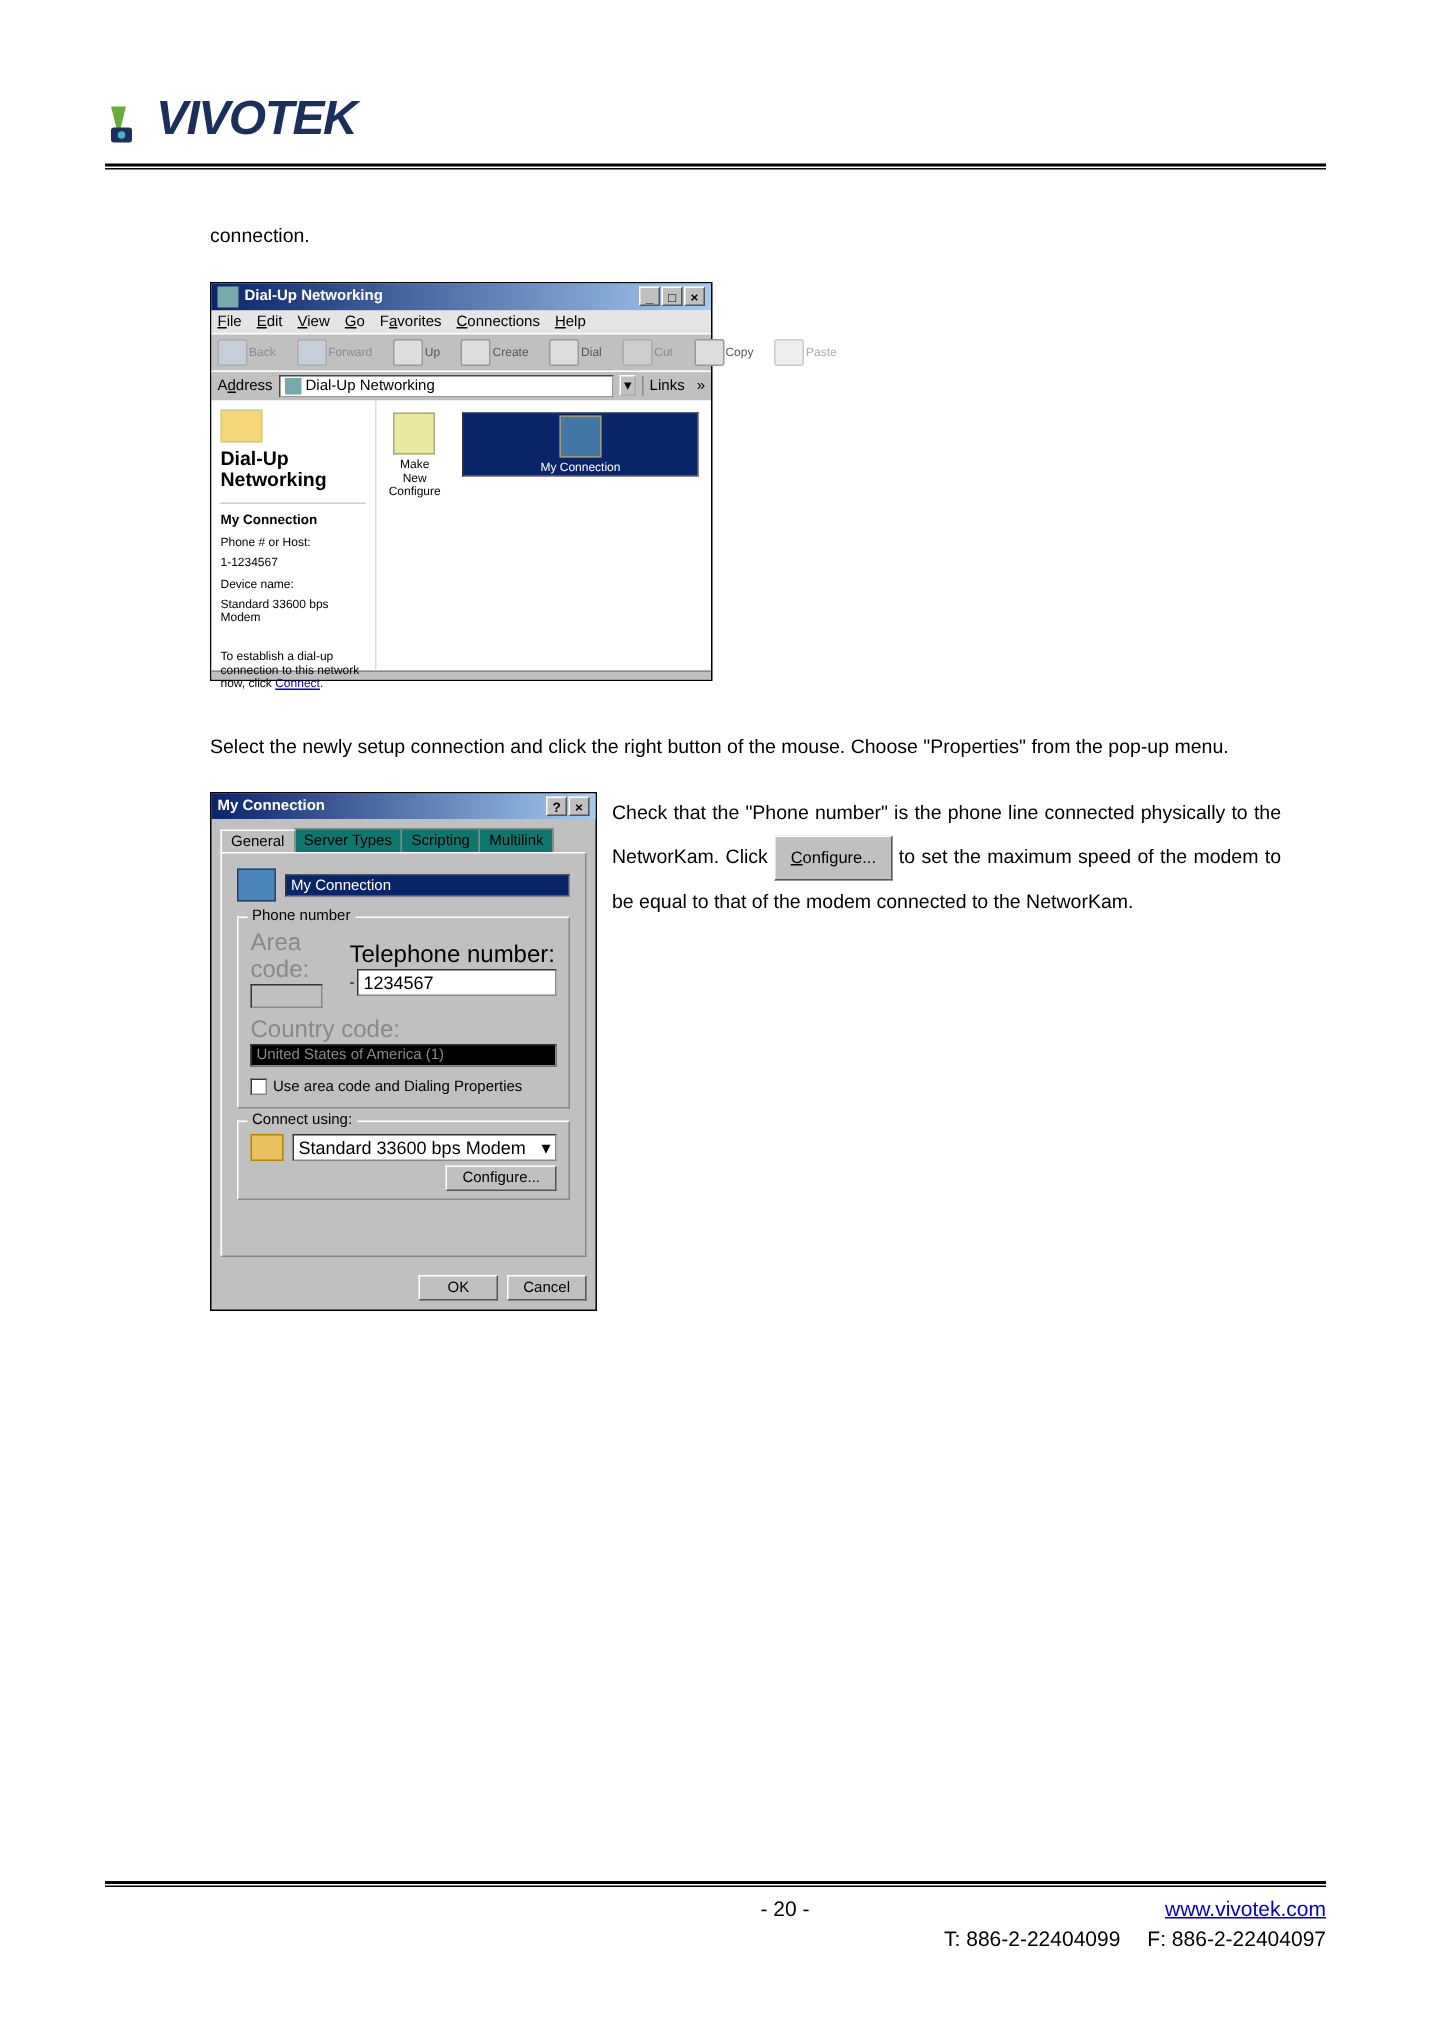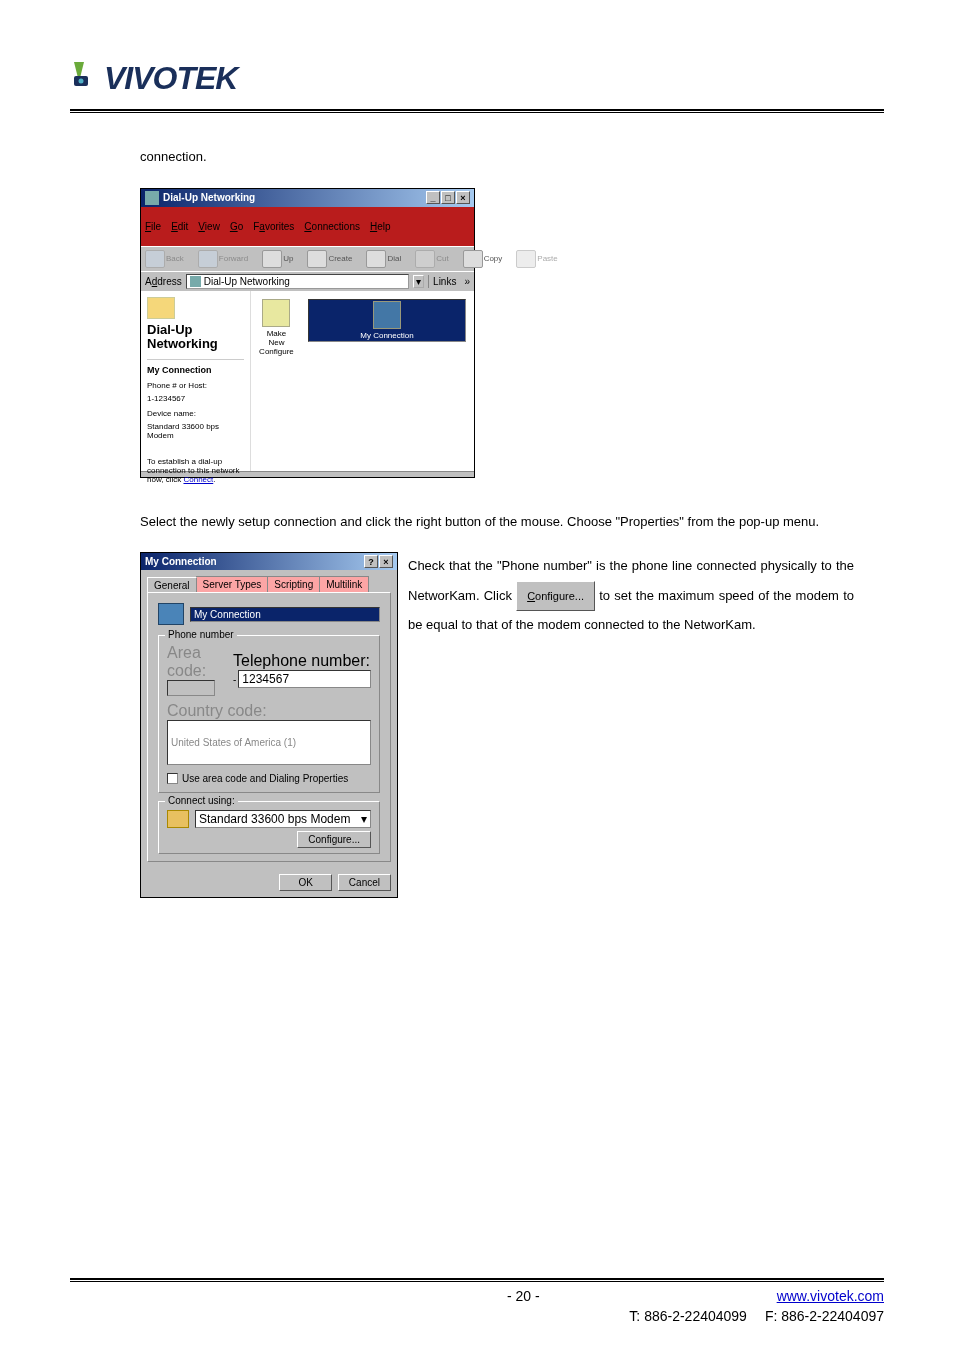--- a/index.html
+++ b/index.html
@@ -7,21 +7,21 @@
     font-family: Arial, sans-serif;
     background: #fff;
     width: 954px;
     margin: 0 auto;
     padding: 60px 70px 40px;
     color: #000;
     font-size: 13px;
   }
   .logo {
     display: flex;
-    align-items: flex-start;
+    align-items: flex-end;
     gap: 6px;
     margin-bottom: 12px;
   }
   .logo-icon {
     width: 28px;
     height: 28px;
     display: flex;
     align-items: center;
     justify-content: center;
   }
@@ -74,22 +74,22 @@
     width: 14px; height: 14px; background: #7aa; display: inline-block;
   }
   .winctrls { display: flex; gap: 1px; }
   .winbtn {
     width: 14px; height: 13px; background: #c0c0c0; border: 1px solid #fff;
     border-right-color: #555; border-bottom-color: #555;
     display: flex; align-items: center; justify-content: center;
     font-size: 9px; color: #000; font-weight: bold;
   }
   .menubar {
-    background: #b91c1c;
-    padding: 14px 4px;
+    background: #e5e5e5;
+    padding: 2px 4px;
     display: flex;
     gap: 10px;
     color: #000;
     font-size: 10px;
   }
   .menubar span u { text-decoration: underline; }
   .toolbar {
     background: #c0c0c0;
     padding: 3px 4px;
     display: flex;
@@ -150,21 +150,21 @@
     font-family: Tahoma, sans-serif; font-size: 10px;
   }
   .dlg-title {
     background: linear-gradient(to right, #0a246a, #a6caf0);
     color: #fff; font-weight: bold; padding: 2px 4px;
     display: flex; justify-content: space-between; align-items: center;
   }
   .dlg-body { padding: 6px; }
   .tabs { display: flex; font-size: 10px; }
   .tab {
-    padding: 2px 6px; background: #fca5a5; border: 1px solid #888;
+    padding: 2px 6px; background: #0f766e; border: 1px solid #888;
     border-bottom: none; margin-right: -1px;
   }
   .tab.active { border-top: 1px solid #fff; border-left: 1px solid #fff; position: relative; top: 1px; background: #c0c0c0; }
   .tabpanel {
     border: 1px solid #888; border-top: 1px solid #fff; border-left: 1px solid #fff;
     padding: 10px; background: #c0c0c0; height: 270px; position: relative;
   }
   .conn-row { display: flex; align-items: center; gap: 6px; margin-bottom: 10px; }
   .conn-ic {
     width: 26px; height: 22px; background: #4a84b8; border: 1px solid #246;
@@ -180,21 +180,21 @@
   .groupbox .legend {
     position: absolute; top: -7px; left: 6px; background: #c0c0c0; padding: 0 3px;
     font-size: 10px;
   }
   .fldrow { display: flex; gap: 6px; margin-bottom: 6px; align-items: center; }
   .lbl { color: #888; font-size: 16px; }
   .inp {
     background: #fff; border: 1px inset #888; padding: 1px 3px; font-size: 12px;
   }
   .inp.dim { background: #c0c0c0; color: #888; }
-  .sel { background: #ffffff; border: 1px inset #888; padding: 16px 3px; color: #888; width: 100%; }
+  .sel { background: #000000; border: 1px inset #888; padding: 1px 3px; color: #888; width: 100%; }
   .chk { display: flex; align-items: center; gap: 4px; font-size: 10px; }
   .chkbox {
     width: 11px; height: 11px; background: #fff; border: 1px inset #888;
   }
   .btn {
     background: #c0c0c0; border: 1px solid #fff;
     border-right-color: #555; border-bottom-color: #555;
     padding: 2px 10px; font-size: 10px;
   }
   .dlg-footer { display: flex; justify-content: flex-end; gap: 6px; padding: 6px; }

